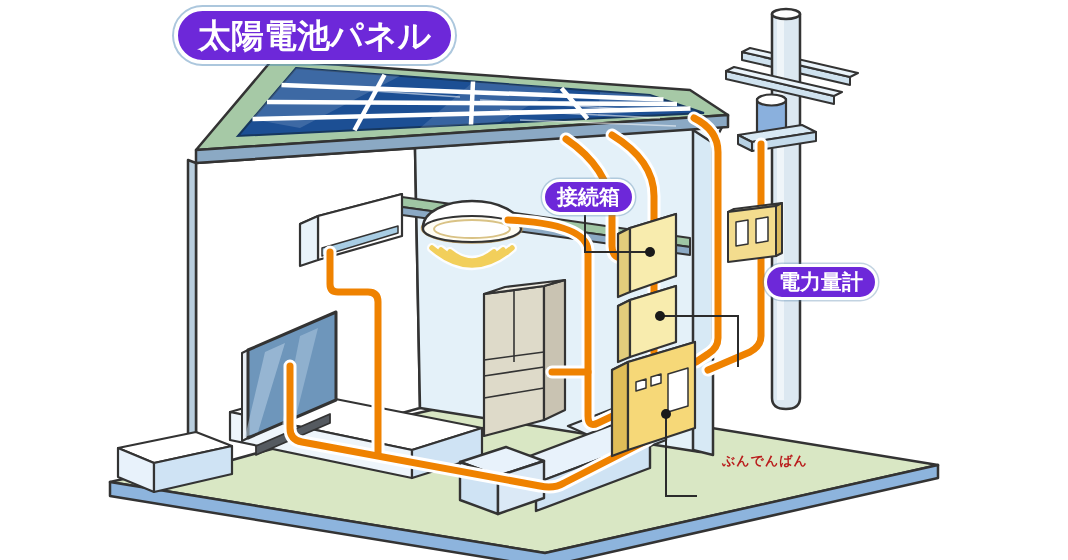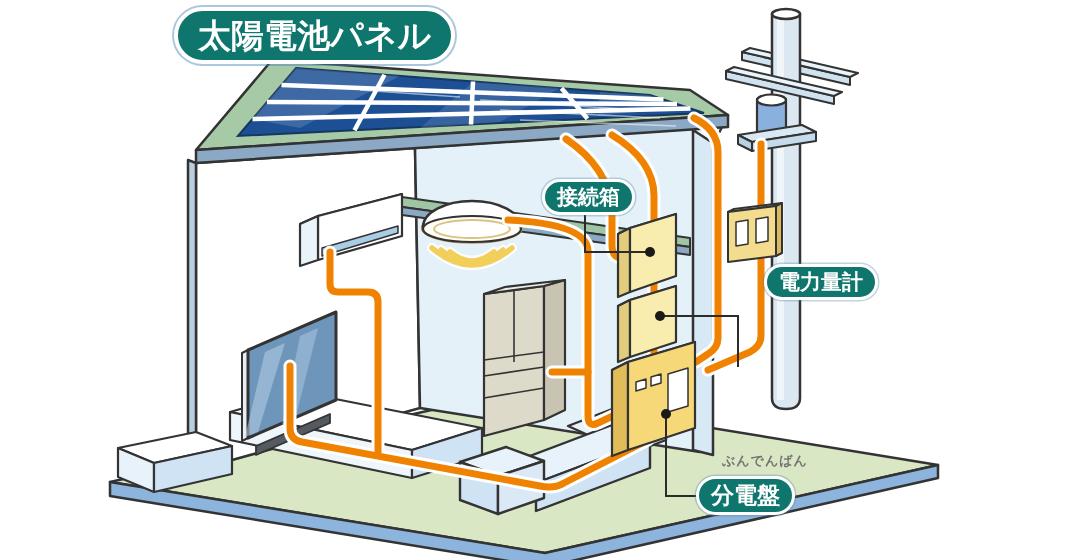--- a/index.html
+++ b/index.html
@@ -1,25 +1,25 @@
 <!DOCTYPE html>
 <html><head>
 <meta charset="utf-8">
 <style>
   html,body{margin:0;padding:0;background:#fff;}
   body{width:1068px;height:560px;position:relative;overflow:hidden;
        font-family:"Liberation Sans","DejaVu Sans",sans-serif;}
   #scene{position:absolute;left:0;top:0;width:1068px;height:560px;}
-  .pill{position:absolute;background:#0f766e;color:#fff;font-weight:bold;
+  .pill{position:absolute;background:#6d28d9;color:#fff;font-weight:bold;
         border:3px solid #fff;border-radius:24px;padding:2px 12px;
         font-size:21px;line-height:1.25;white-space:nowrap;
         box-shadow:0 0 0 1.5px rgba(80,130,170,.35);}
   .pill.title{font-size:33px;border-width:4px;border-radius:34px;
         padding:4px 20px;box-shadow:0 0 0 2px rgba(70,130,180,.45);}
-  .furigana{position:absolute;color:#737373;font-weight:bold;font-size:13px;
+  .furigana{position:absolute;color:#b91c1c;font-weight:bold;font-size:13px;
         letter-spacing:1px;white-space:nowrap;}
 </style>
 </head>
 <body>
 
 <div id="scene">
 <svg width="1068" height="560" viewBox="0 0 1068 560">
 
   <g stroke="#333" stroke-width="2.5" stroke-linejoin="round">
     <polygon points="110,482 545,553 938,465 503,394" fill="#d9e7c4"></polygon>
@@ -247,14 +247,13 @@
 
 <div class="pill title" style="left:174px;top:7px;">太陽電池パネル</div>
 
 <div class="pill" style="left:542px;top:179px;">接続箱</div>
 
 <div class="pill" style="left:764px;top:264px;text-align:center;">電力量計</div>
 
 
 <div class="furigana" style="left:722px;top:452px;">ぶんでんばん</div>
 
-<div class="pill" style="left:696px;top:476px;font-size:23px;">分電盤</div>
 </div>
 
 </body></html>

